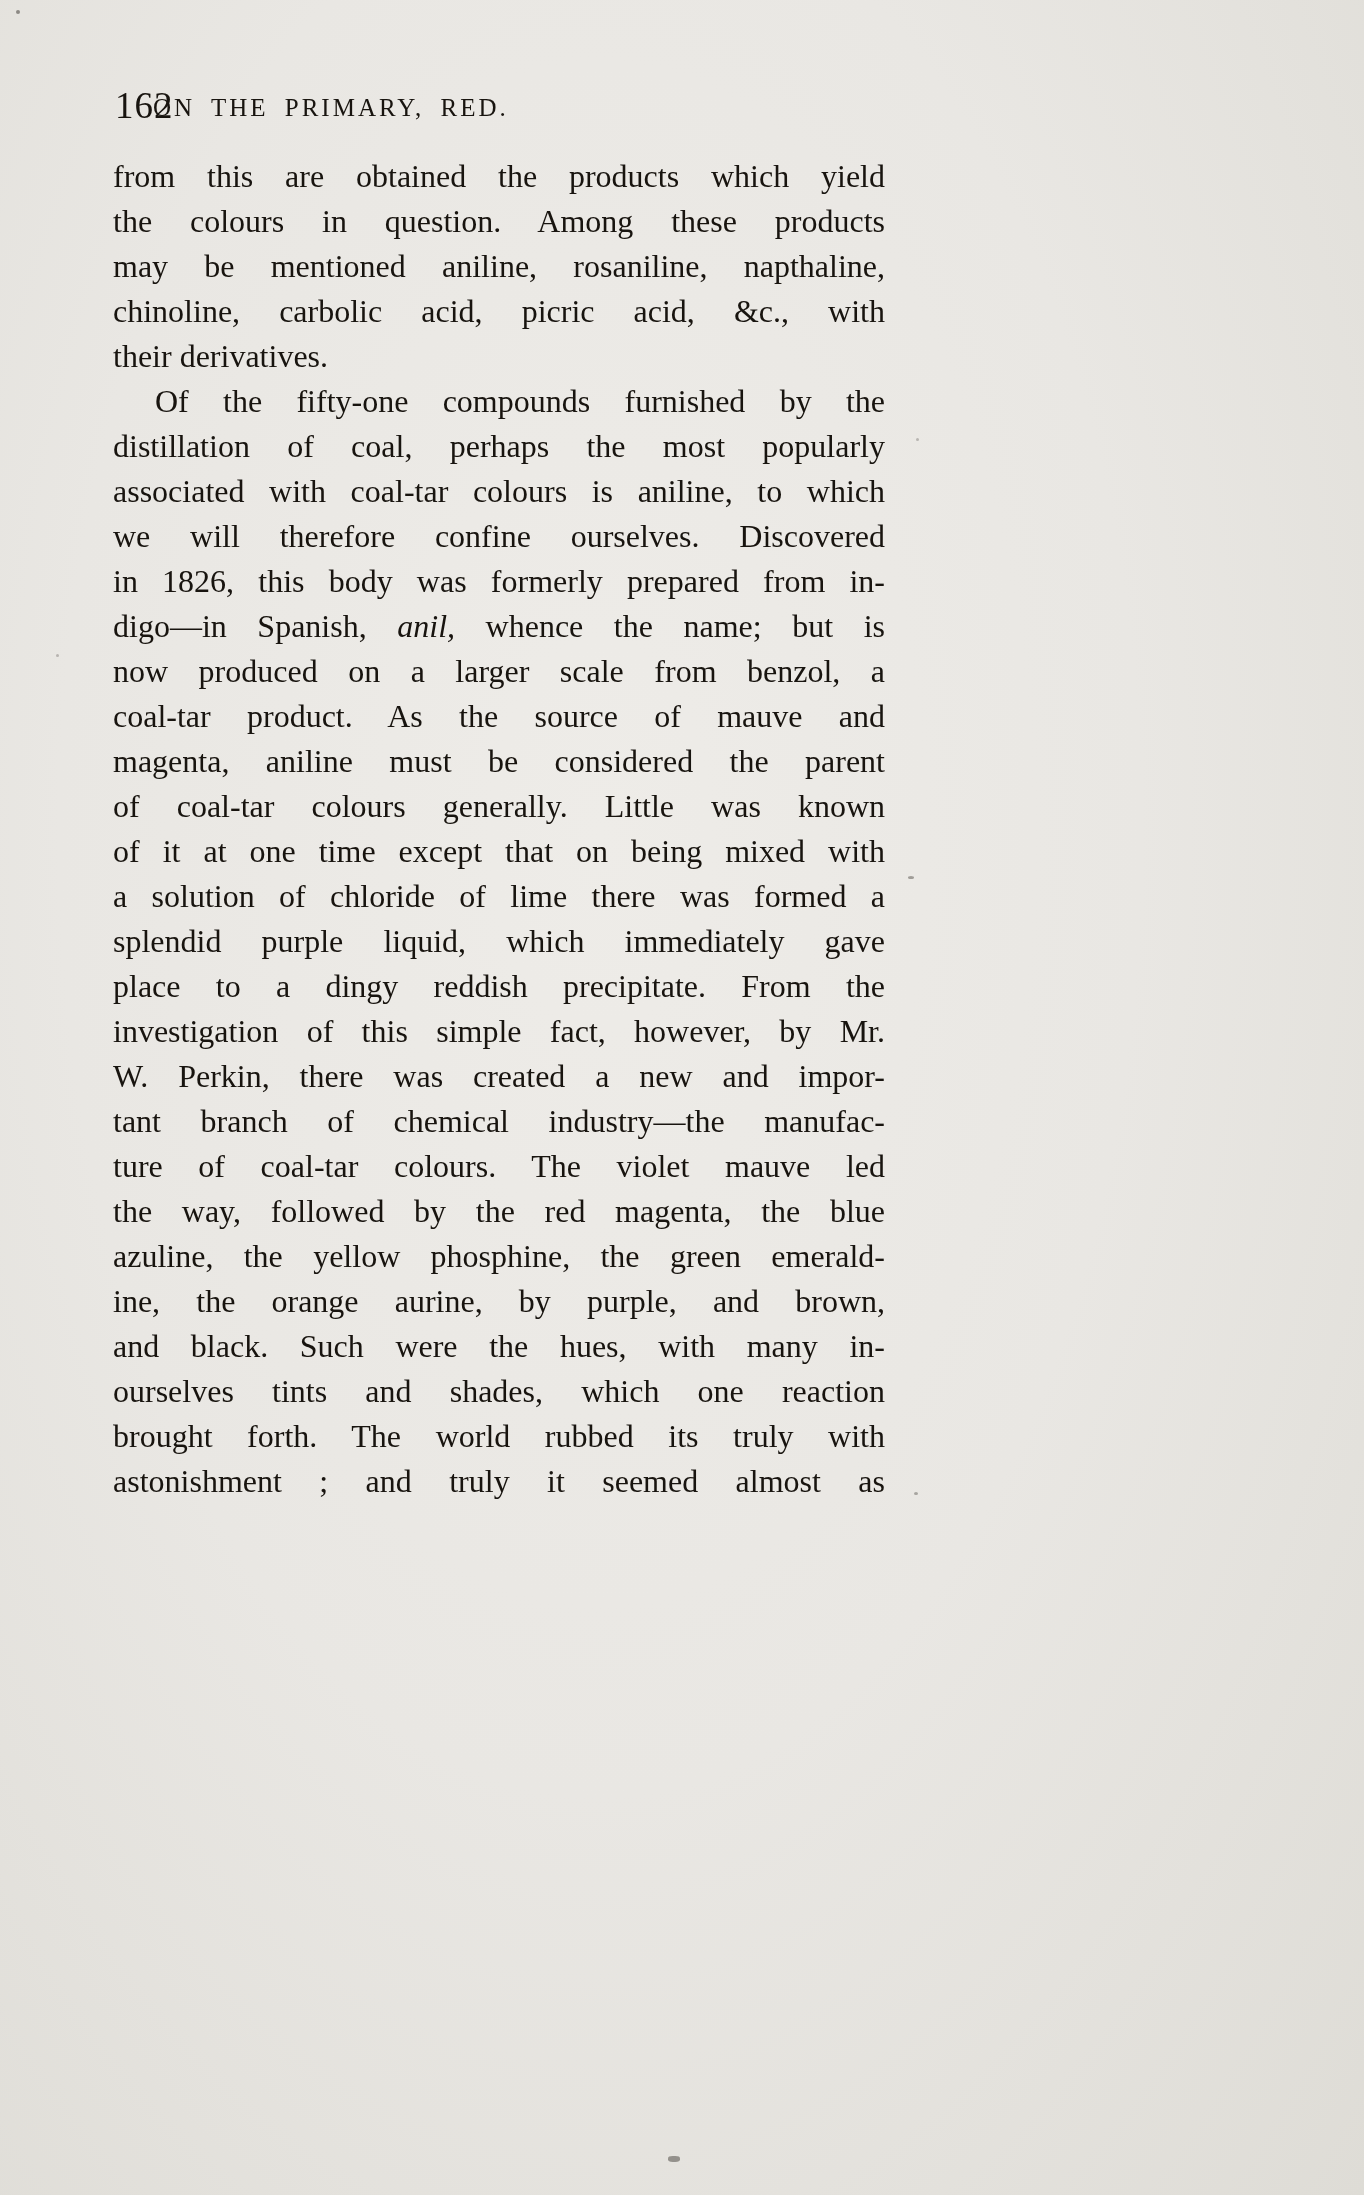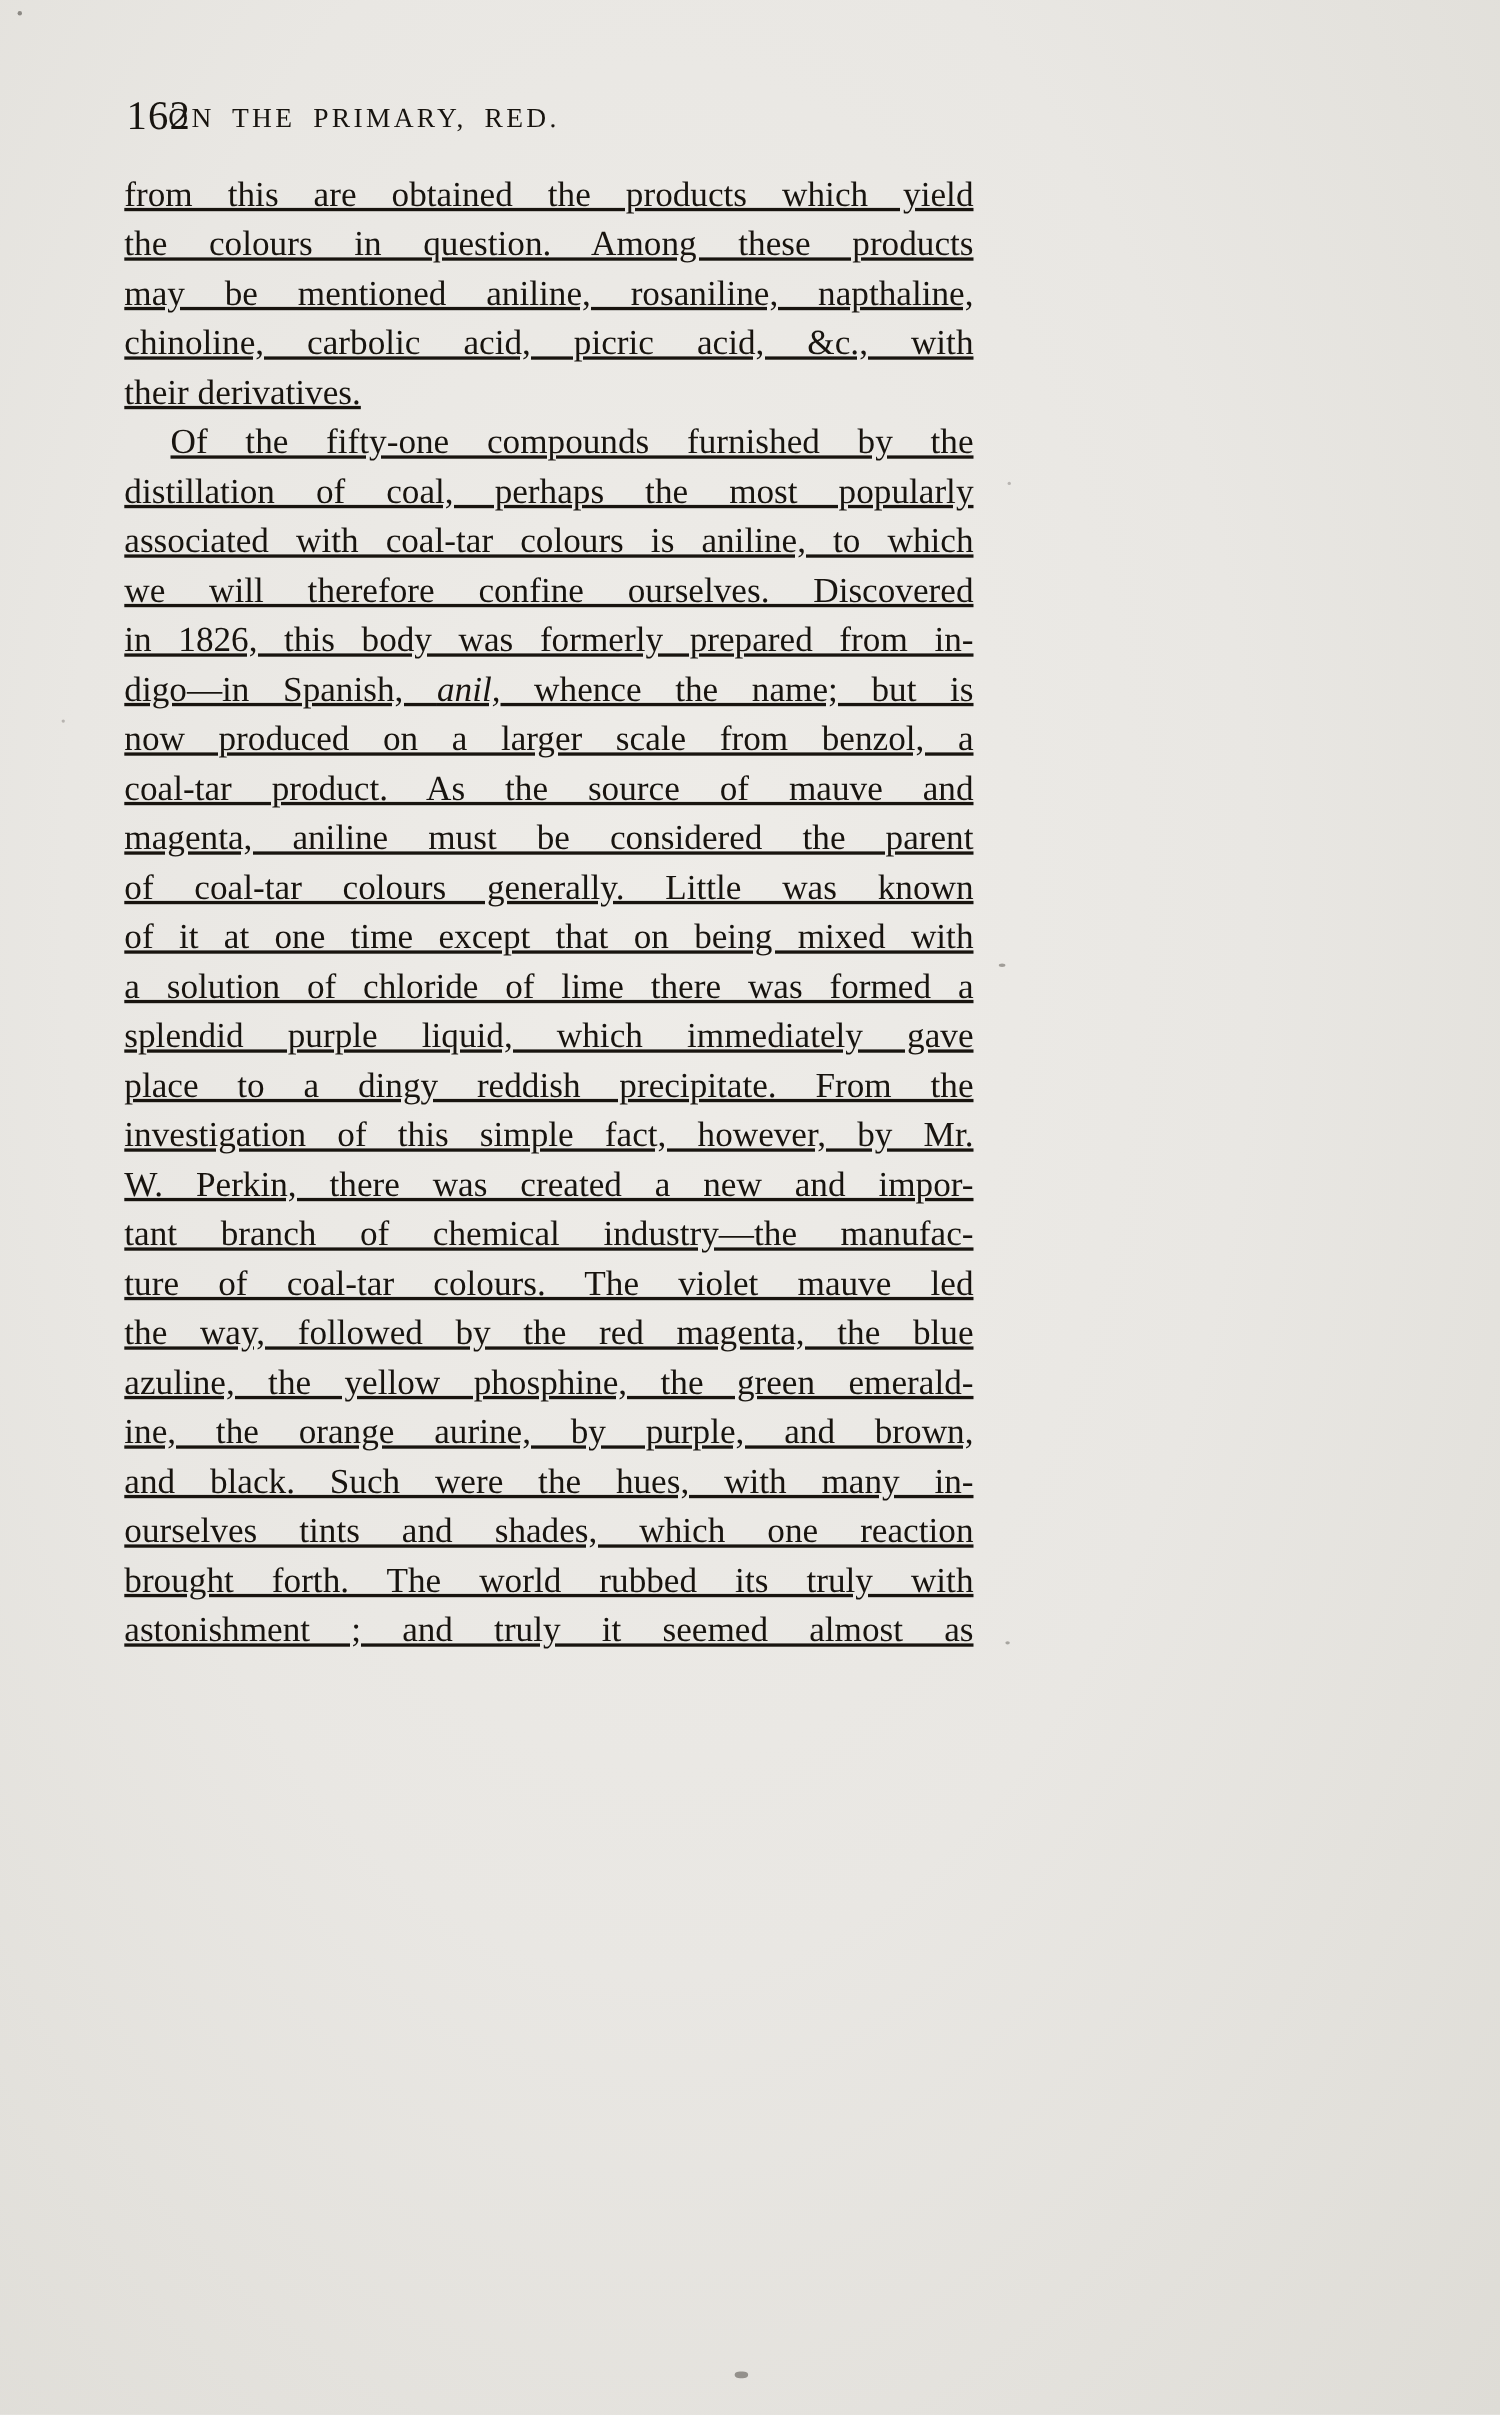--- a/index.html
+++ b/index.html
@@ -46,21 +46,20 @@
     position: absolute;
     left: 113px;
     top: 154px;
     width: 772px;
     font-size: 32px;
     line-height: 45px;
   }
   .line {
     text-align: justify;
     text-align-last: justify;
-    text-decoration: underline;
   }
   .line.last {
     text-align-last: left;
   }
   .line.indent {
     text-indent: 42px;
   }
   .line em { font-style: italic; }
   .speck {
     position: absolute;

